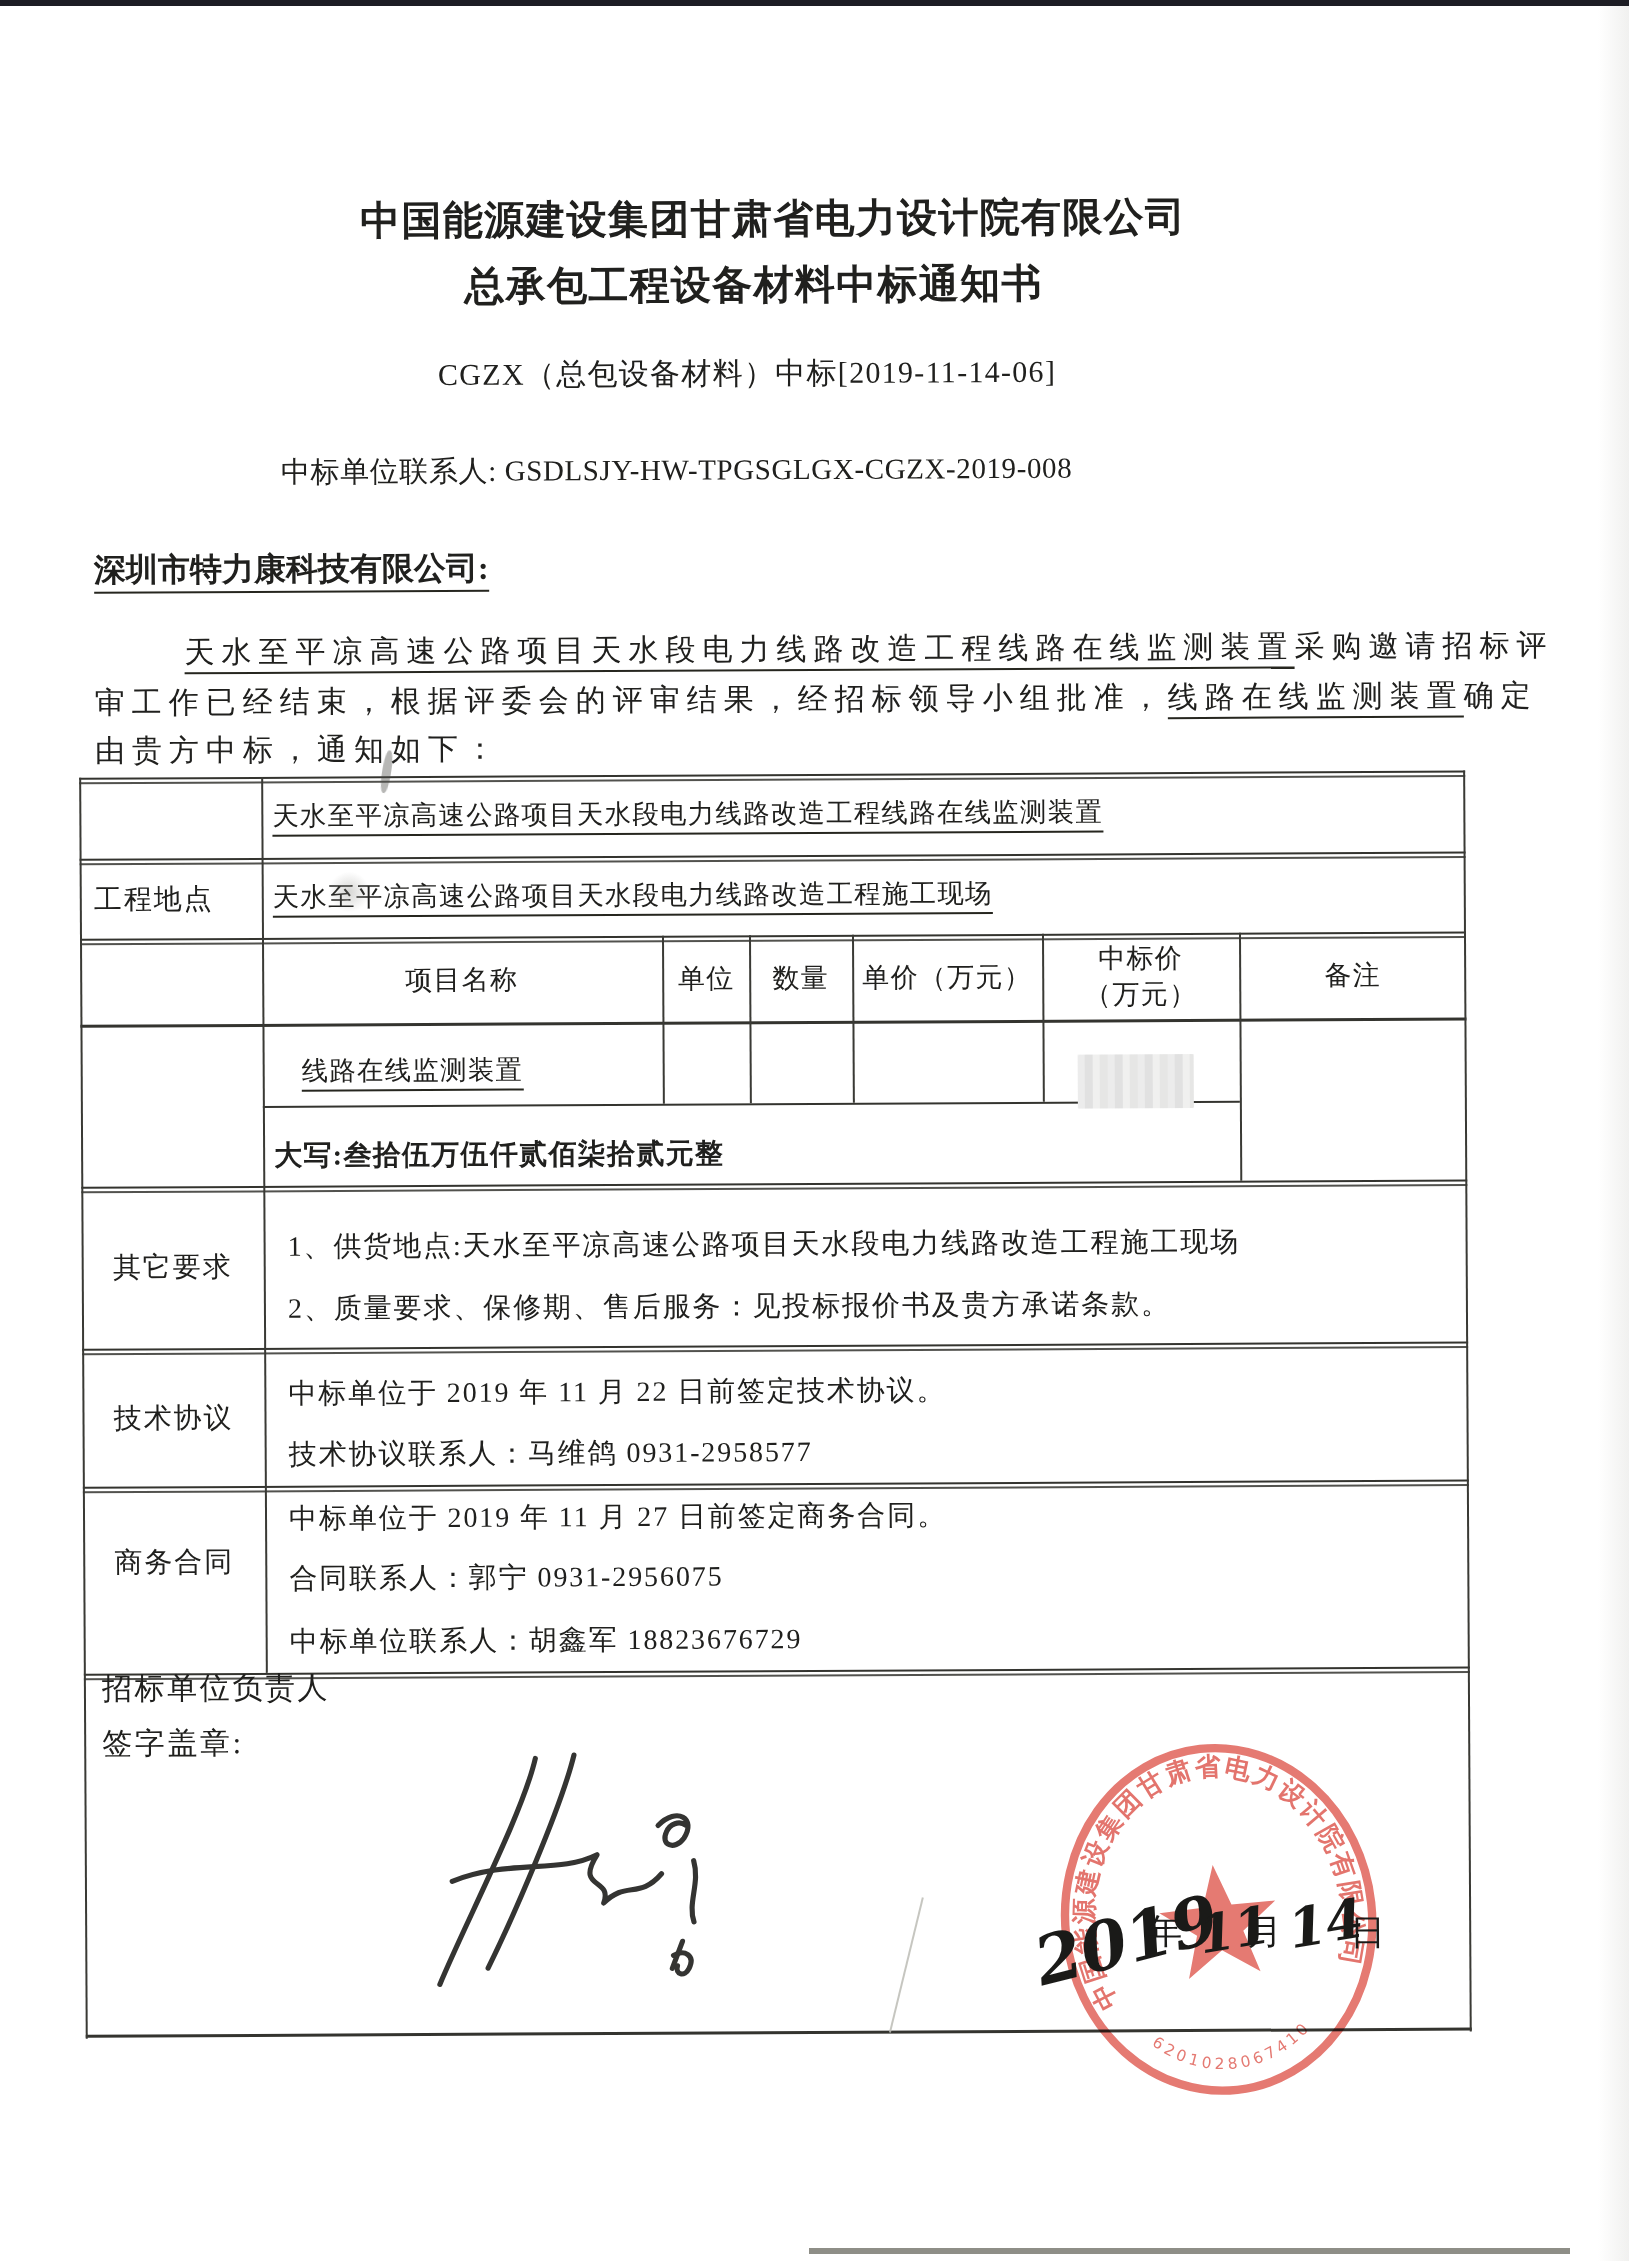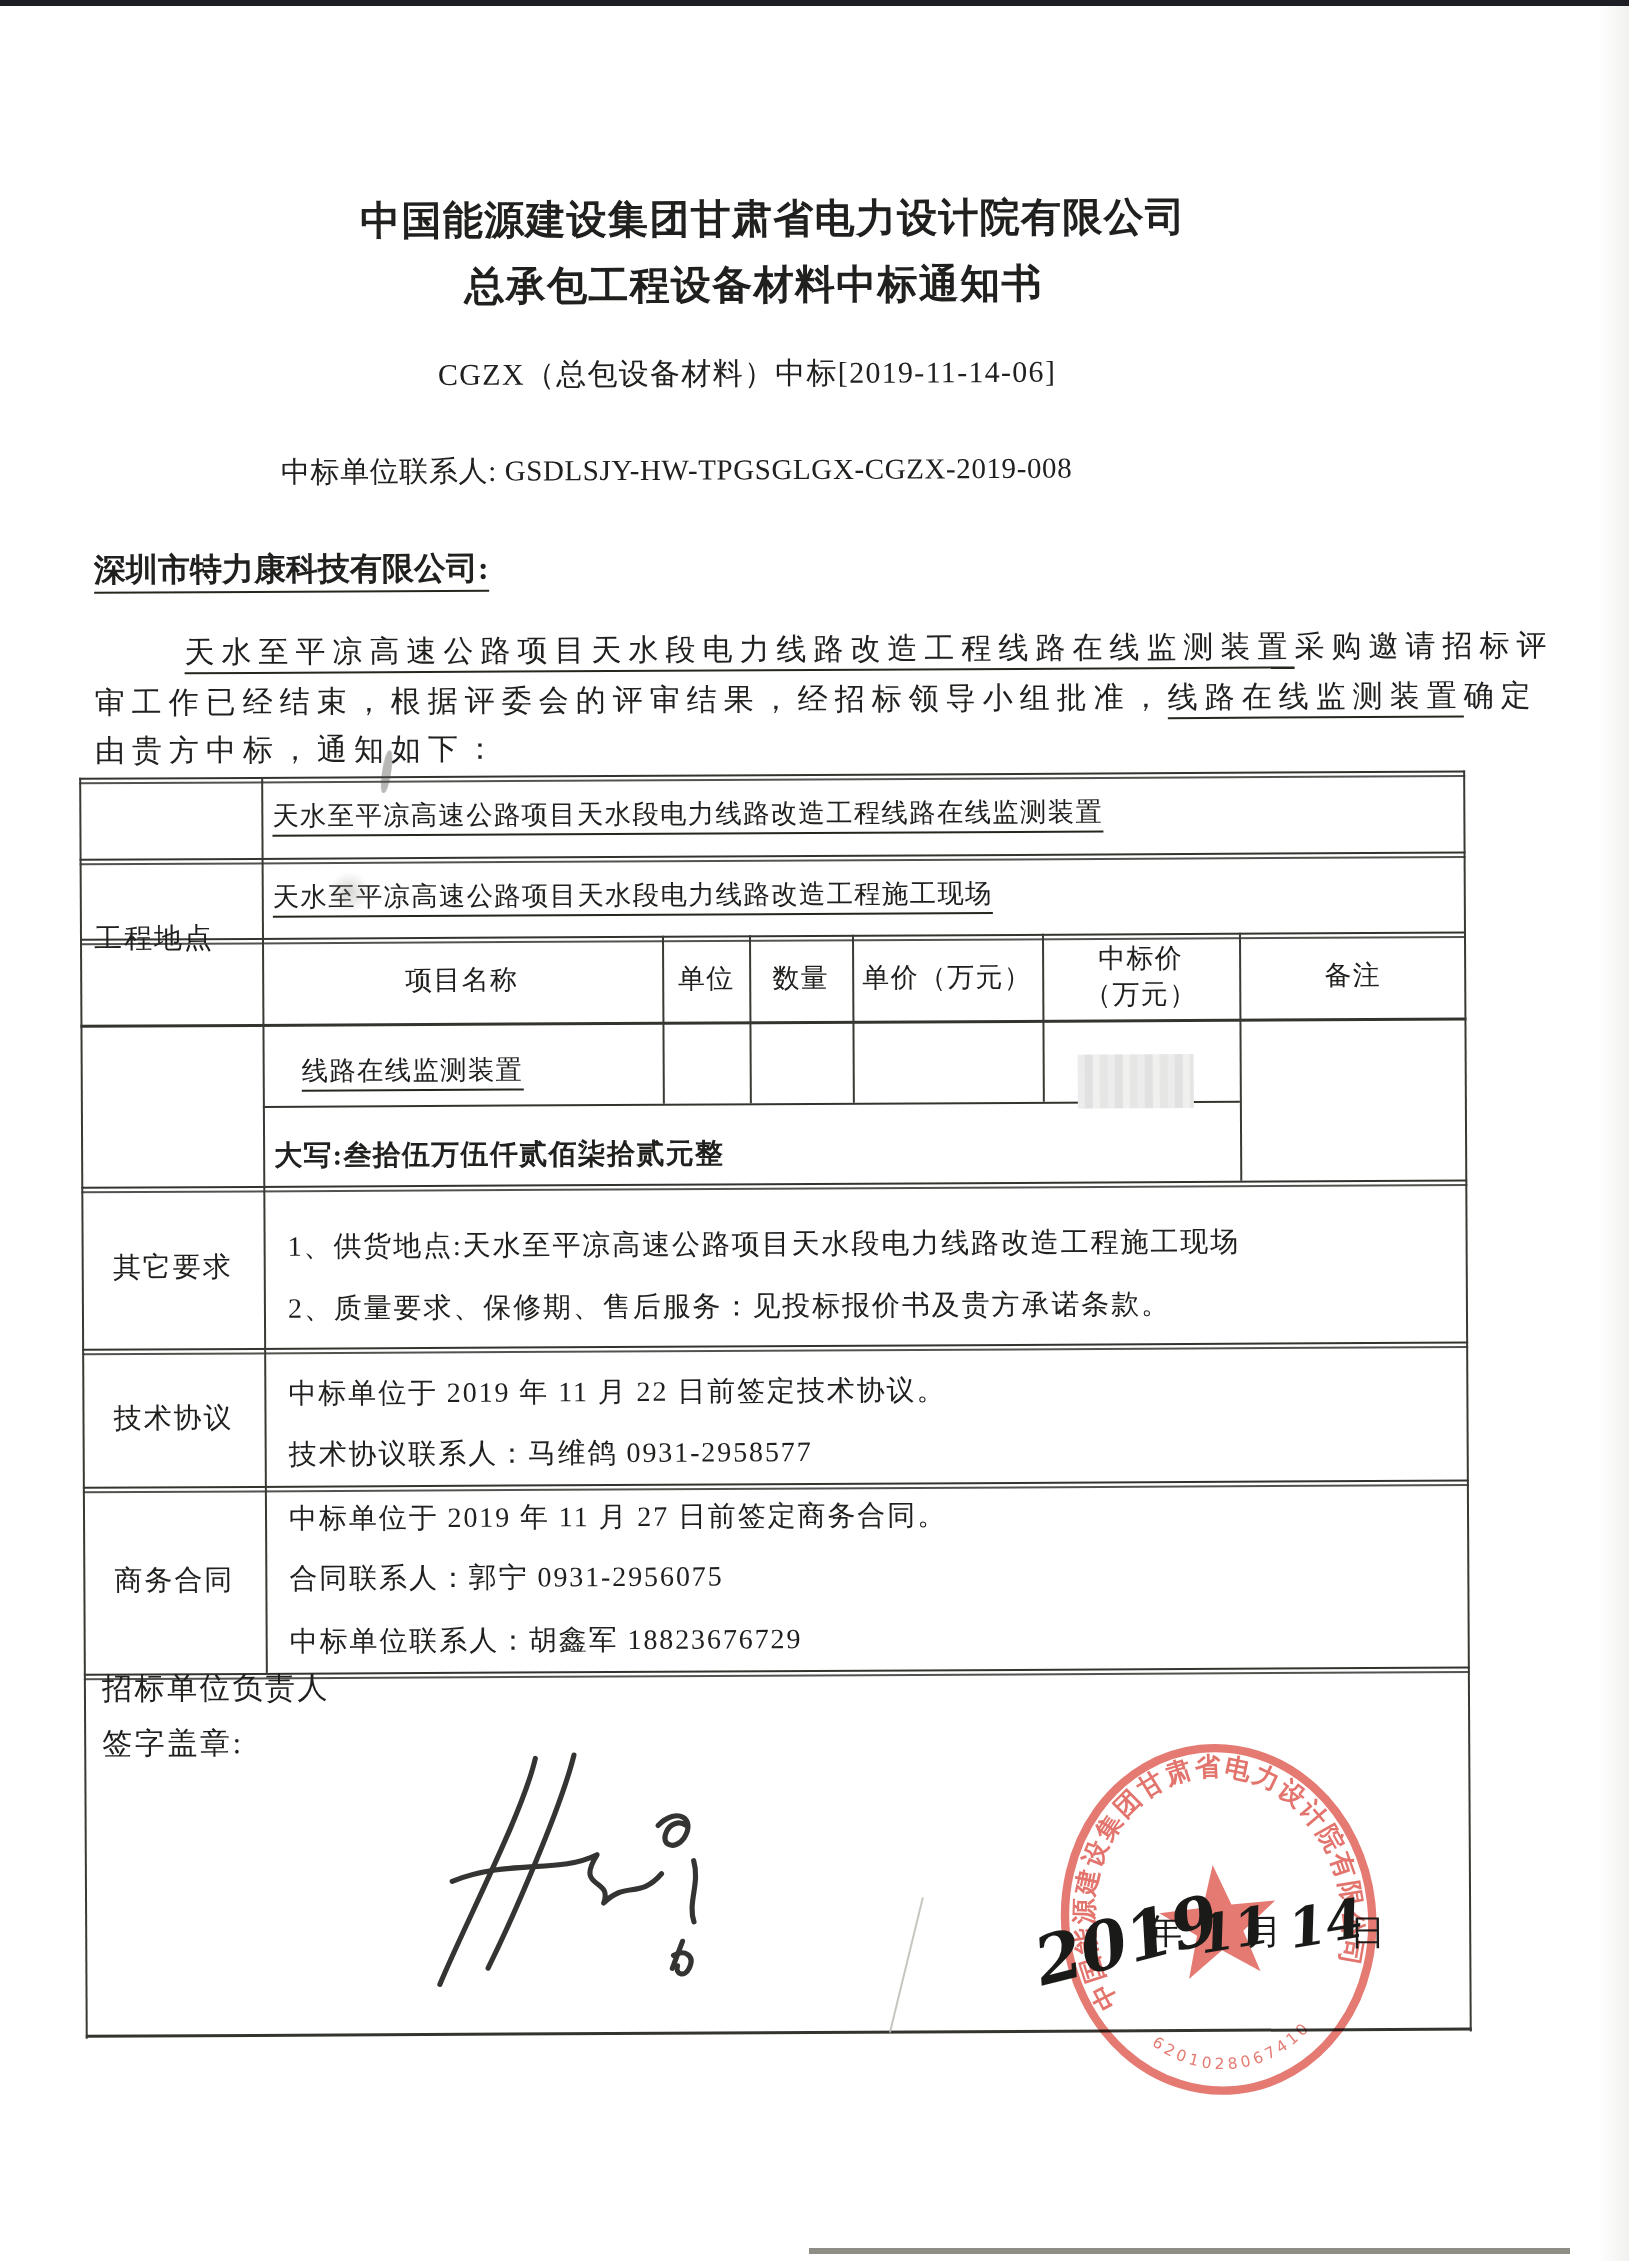--- a/index.html
+++ b/index.html
@@ -95,21 +95,21 @@
       <div class="vl" style="left:582px;top:161px;height:168px;"></div>
       <div class="vl" style="left:669px;top:161px;height:168px;"></div>
       <div class="vl" style="left:772px;top:161px;height:168px;"></div>
       <div class="vl" style="left:962px;top:161px;height:168px;"></div>
       <div class="vl" style="left:1159px;top:161px;height:248px;"></div>
 
       <div class="abs nowrap" style="left:193px;top:22px;">
         <span class="val u3">天水至平凉高速公路项目天水段电力线路改造工程线路在线监测装置</span>
       </div>
 
-      <div class="cell-label" style="left:0;top:81px;width:148px;height:81px;margin-top:39px;">工程地点</div>
+      <div class="cell-label" style="left:0;top:81px;width:148px;height:81px;">工程地点</div>
       <div class="abs nowrap" style="left:193px;top:103px;">
         <span class="val u3">天水至平凉高速公路项目天水段电力线路改造工程施工现场</span>
       </div>
 
       <div class="hdr" style="left:182px;top:161px;width:399px;height:86px;">项目名称</div>
       <div class="hdr" style="left:582px;top:161px;width:88px;height:86px;border-radius:13px;">单位</div>
       <div class="hdr" style="left:669px;top:161px;width:103px;height:86px;">数量</div>
       <div class="hdr" style="left:772px;top:161px;width:190px;height:86px;">单价（万元）</div>
       <div class="hdr" style="left:962px;top:158px;width:197px;height:92px;flex-direction:column;">
         <span>中标价</span>
@@ -125,21 +125,21 @@
       <div class="abs nowrap" style="left:193px;top:360px;font-size:28px;font-weight:bold;letter-spacing:1.3px;">大写:叁拾伍万伍仟贰佰柒拾贰元整</div>
 
       <div class="cell-label" style="left:0;top:409px;width:182px;height:161px;">其它要求</div>
       <div class="abs rowtext nowrap" style="left:206px;top:451px;">1、供货地点:天水至平凉高速公路项目天水段电力线路改造工程施工现场</div>
       <div class="abs rowtext nowrap" style="left:206px;top:513px;">2、质量要求、保修期、售后服务：见投标报价书及贵方承诺条款。</div>
 
       <div class="cell-label" style="left:0;top:571px;width:182px;height:139px;">技术协议</div>
       <div class="abs rowtext nowrap" style="left:206px;top:598px;">中标单位于 2019 年 11 月 22 日前签定技术协议。</div>
       <div class="abs rowtext nowrap" style="left:206px;top:659px;">技术协议联系人：马维鸽 0931-2958577</div>
 
-      <div class="cell-label" style="left:0;top:709px;width:182px;height:187px;">商务合同</div>
+      <div class="cell-label" style="left:0;top:691px;width:182px;height:187px;">商务合同</div>
       <div class="abs rowtext nowrap" style="left:206px;top:723px;">中标单位于 2019 年 11 月 27 日前签定商务合同。</div>
       <div class="abs rowtext nowrap" style="left:206px;top:783px;">合同联系人：郭宁 0931-2956075</div>
       <div class="abs rowtext nowrap" style="left:206px;top:846px;">中标单位联系人：胡鑫军 18823676729</div>
 
       <div class="abs nowrap" style="left:18px;top:893px;font-size:30px;letter-spacing:2.6px;line-height:35px;">招标单位负责人</div>
       <div class="abs nowrap" style="left:18px;top:948px;font-size:30px;letter-spacing:2.6px;line-height:35px;">签字盖章:</div>
     </div>
 
     <svg class="sig" width="348" height="277" viewBox="0 0 540 430">
       <g fill="none" stroke="#232321" stroke-width="8" stroke-linecap="round" stroke-linejoin="round" opacity="0.92">

